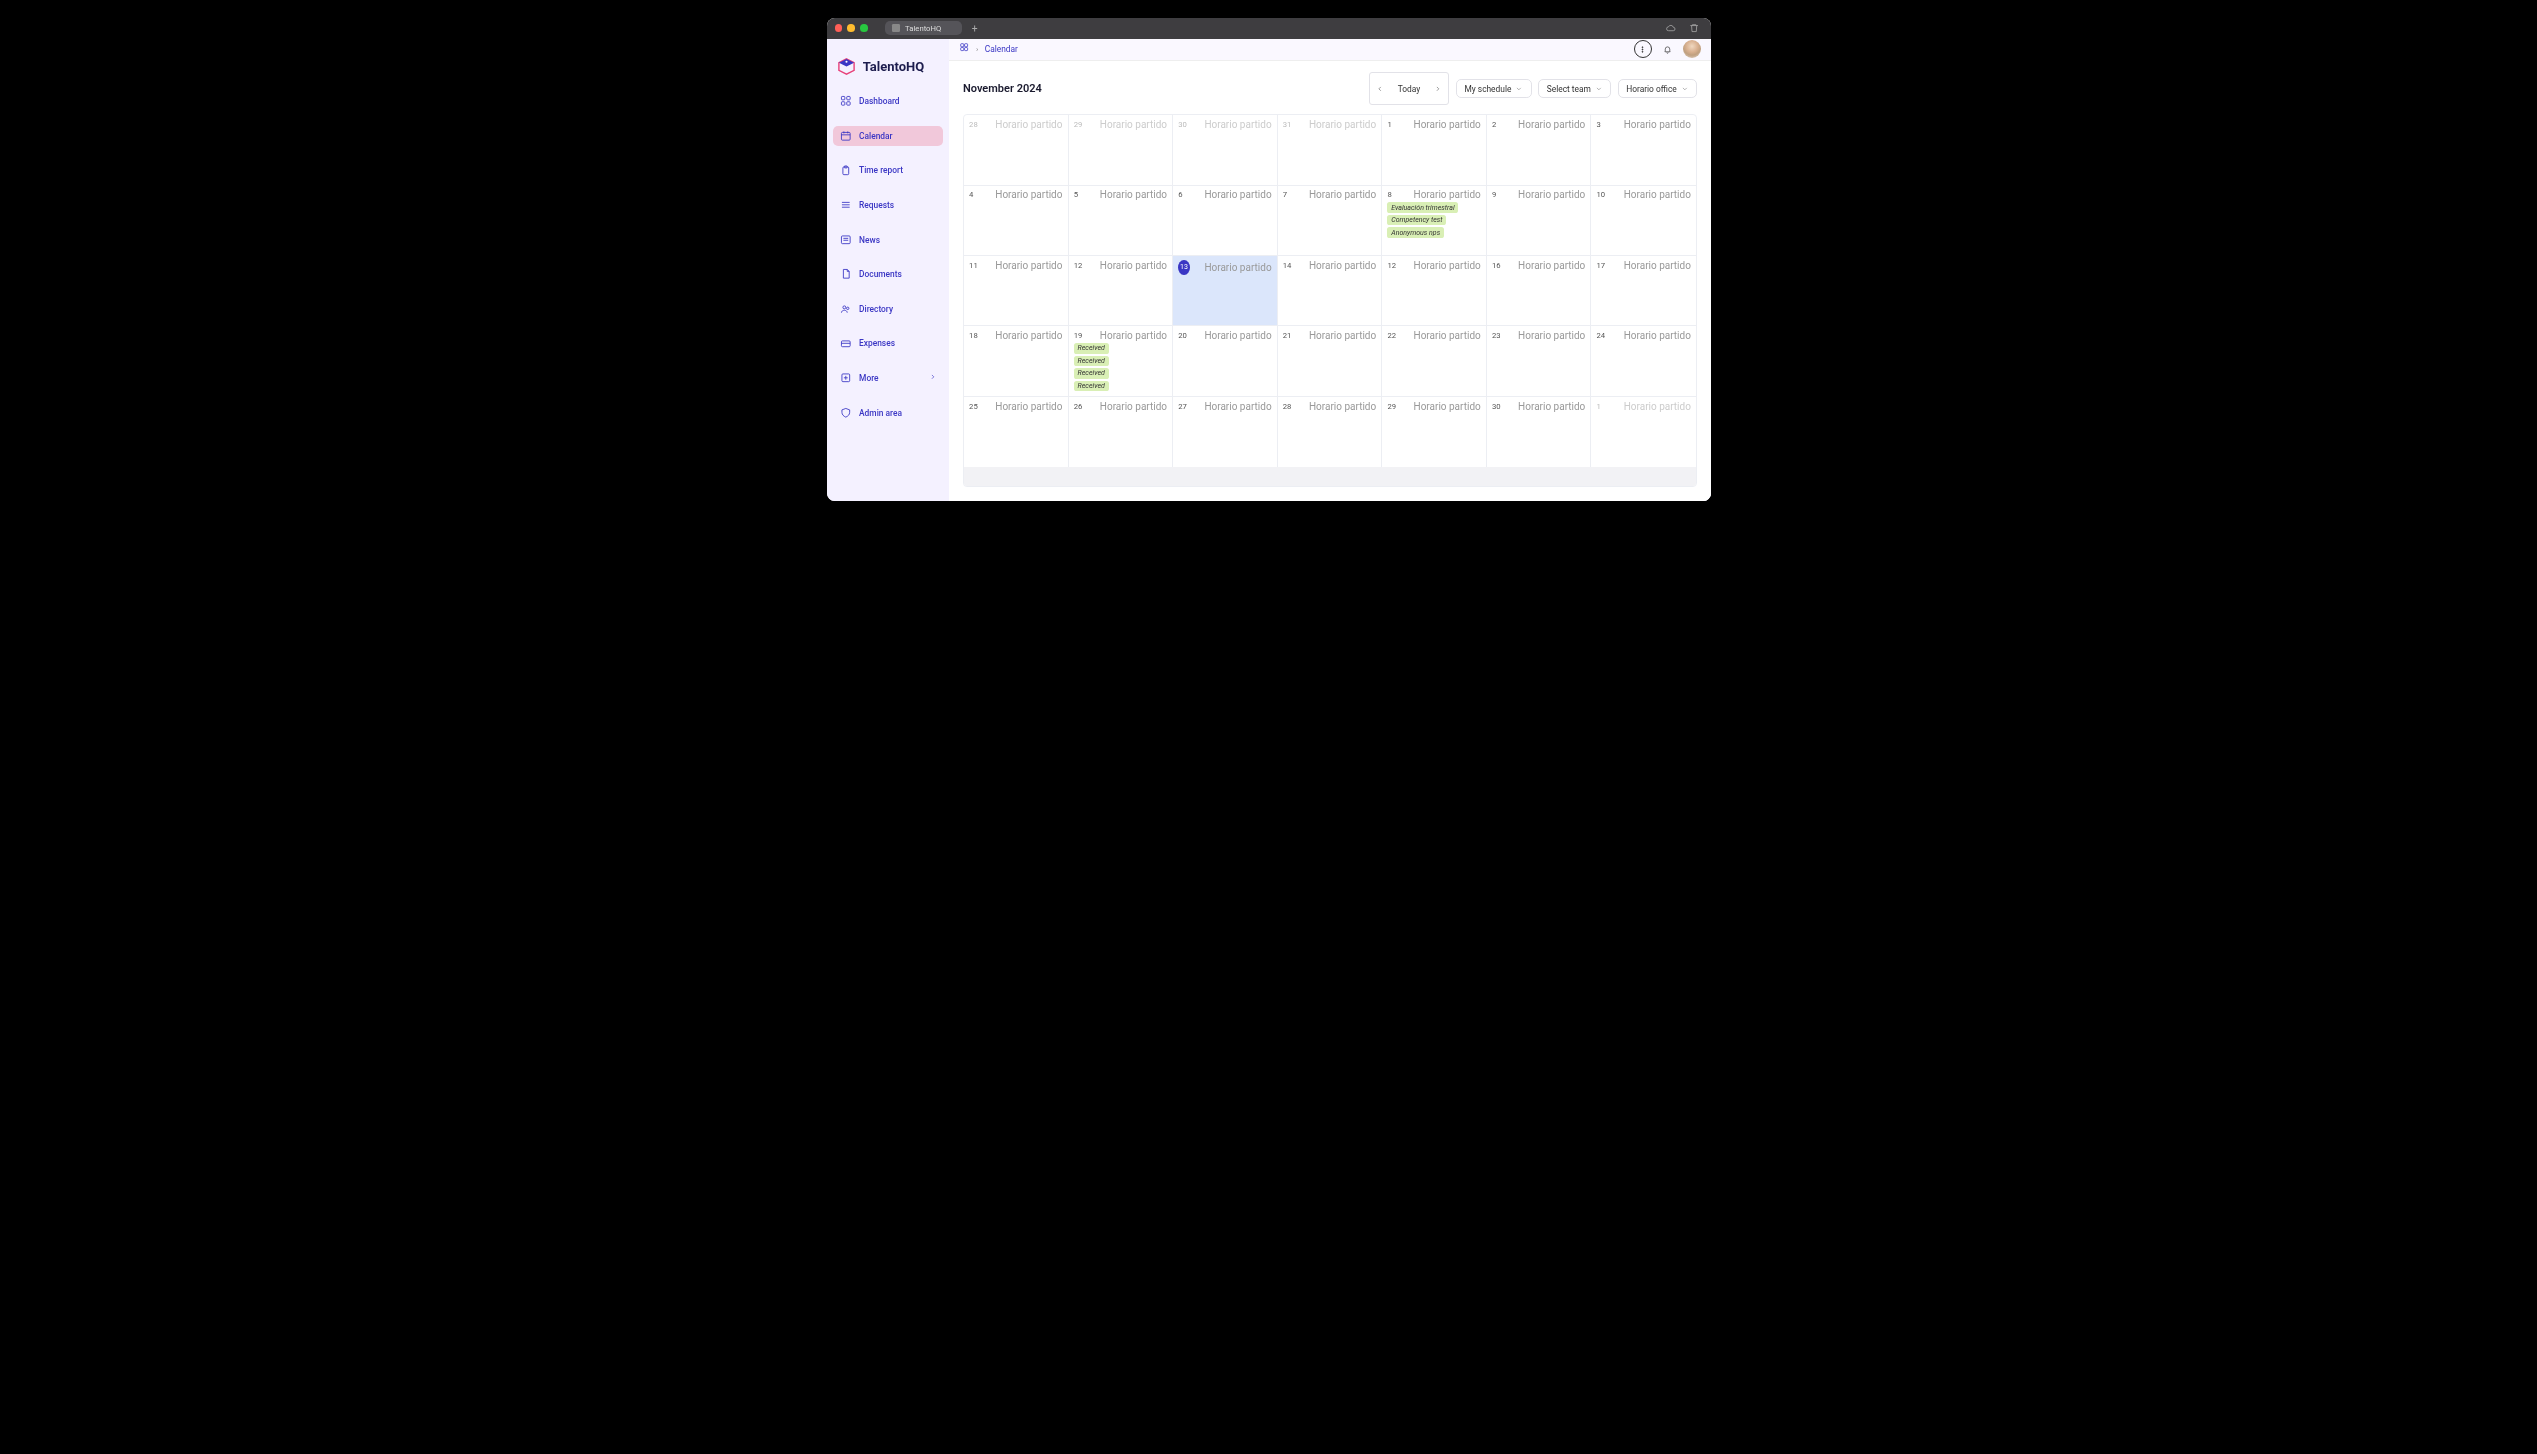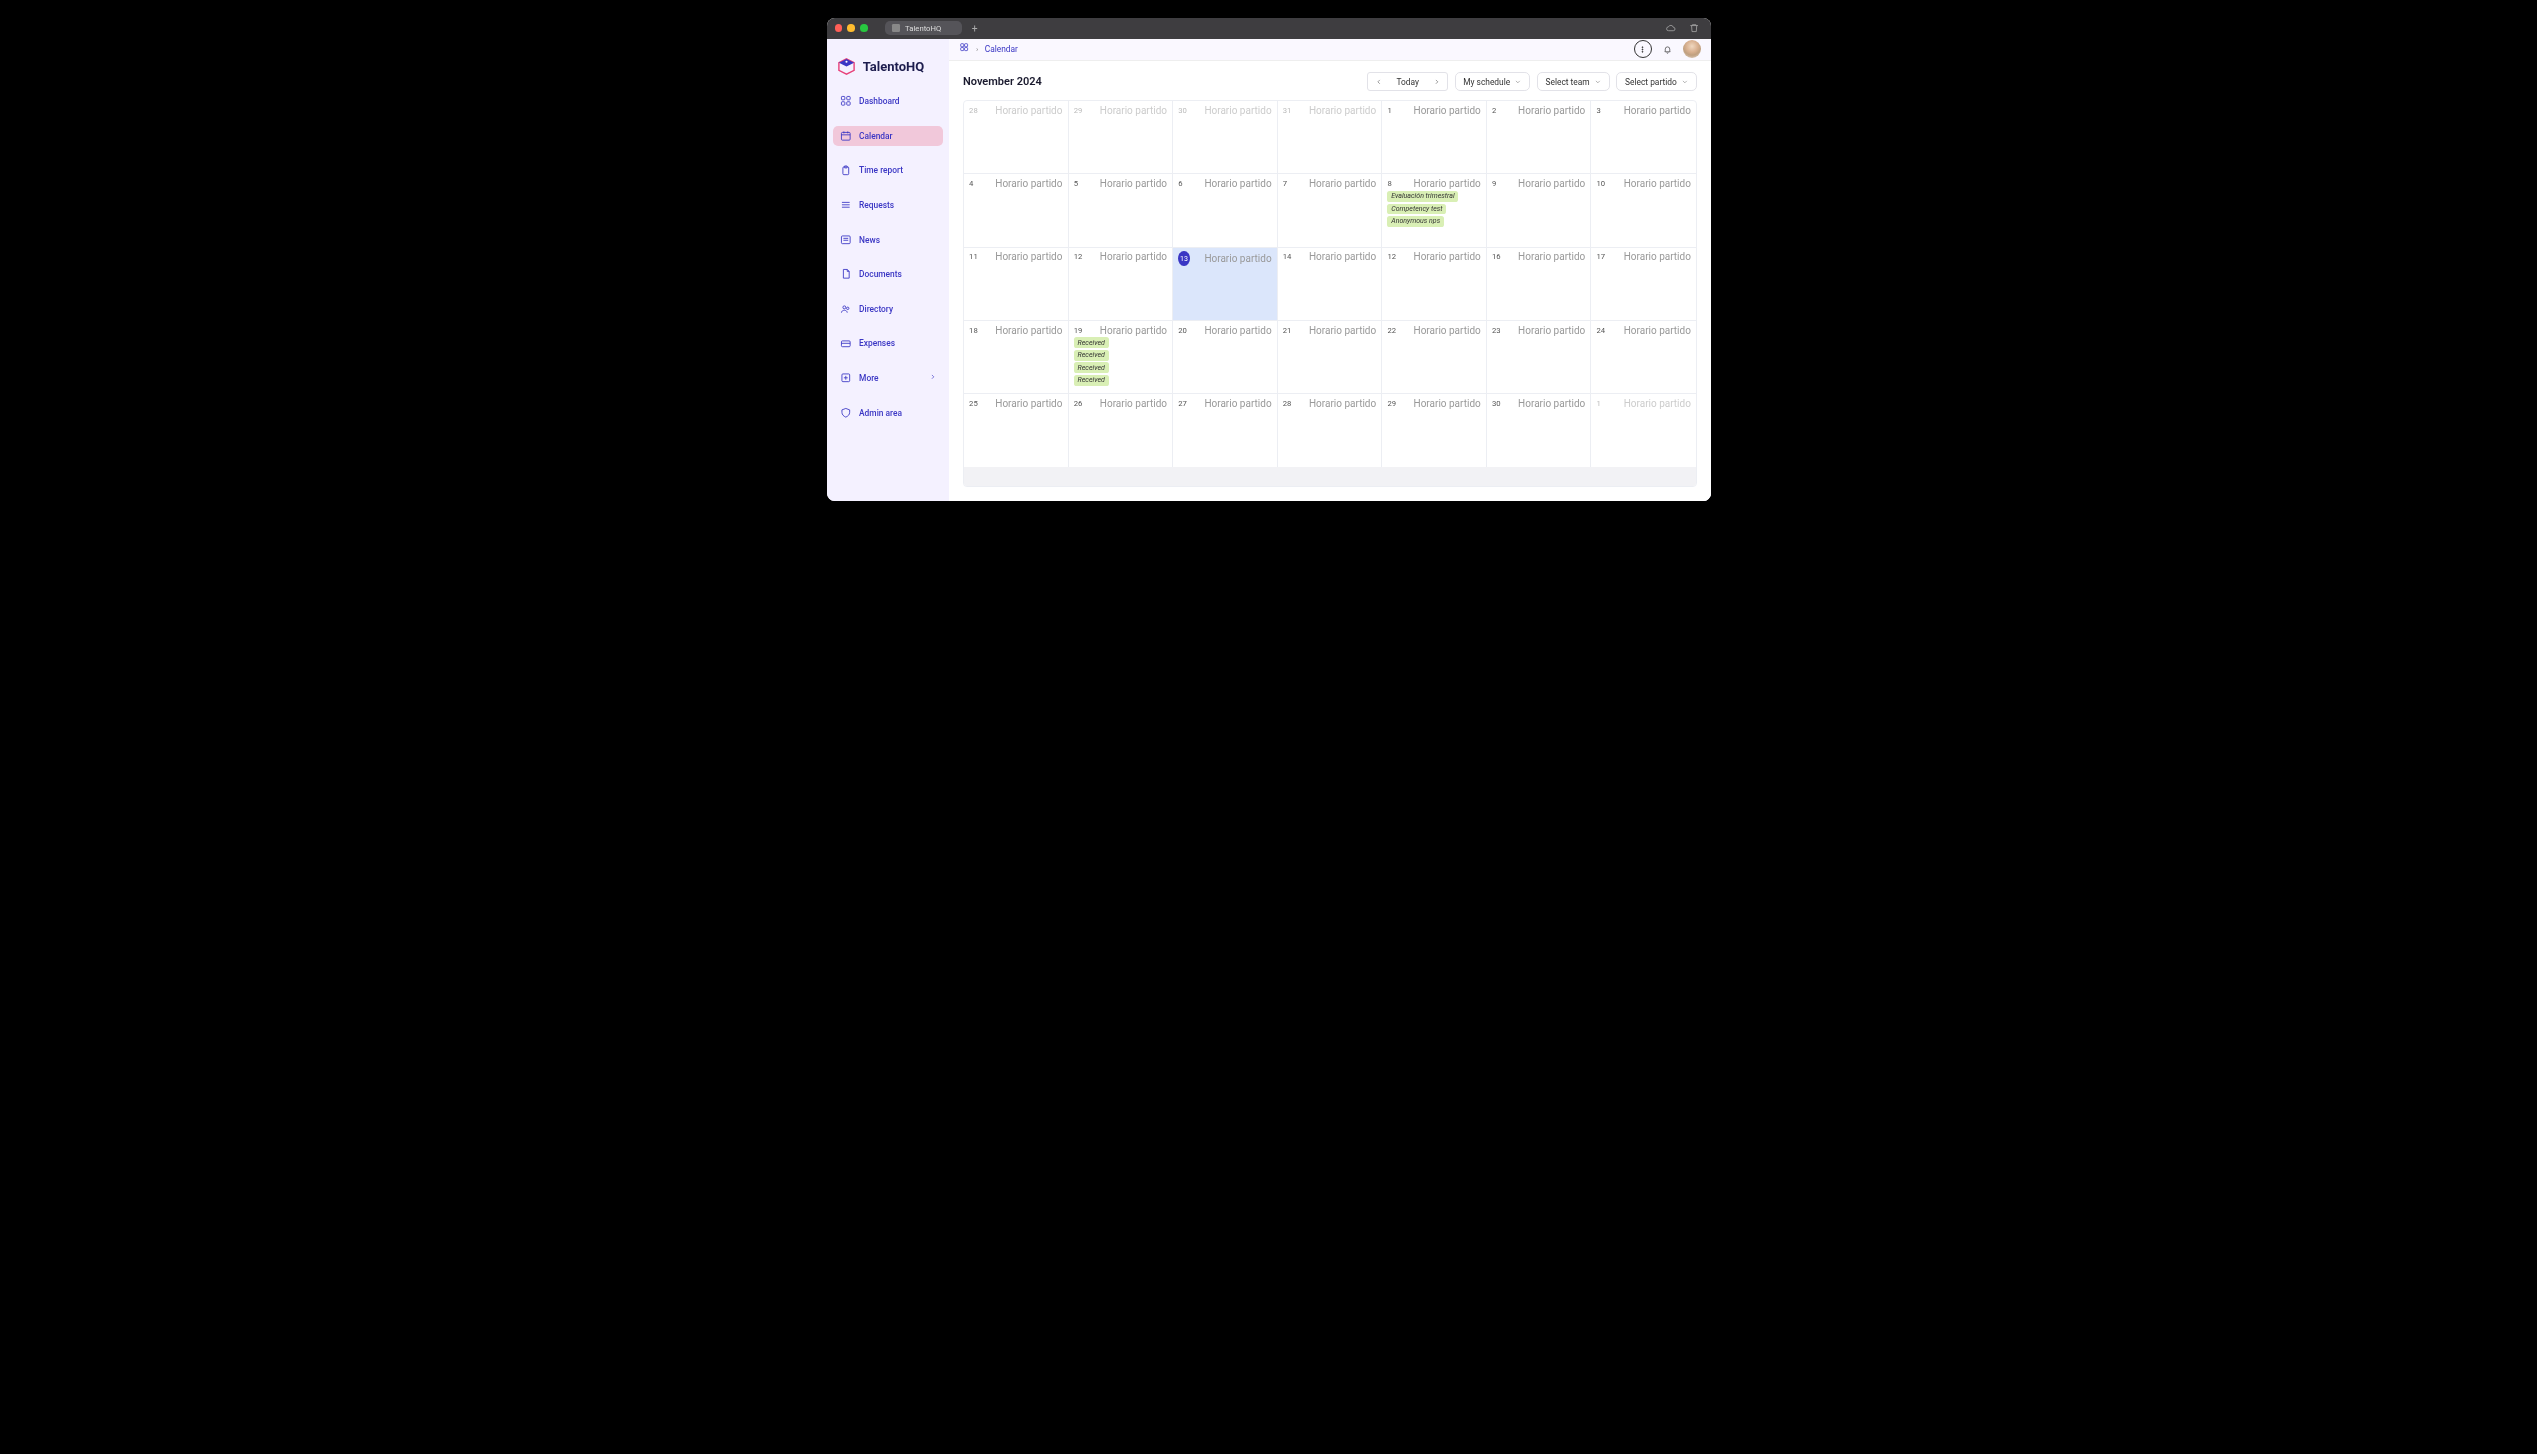--- a/index.html
+++ b/index.html
@@ -65,21 +65,21 @@
     cursor: pointer;
   }
 
   .page-header {
     display: flex; align-items: center; padding: 11.6px 14px 9px 14px; gap: 6.4px;
   }
   .page-title { font-size: 11px; font-weight: 600; color: #1a1a2e; }
   .page-header .spacer { flex: 1; }
   .pager {
     display: flex; align-items: center; border: 0.6px solid #e2e2e8; border-radius: 3px;
-    background: #fff; height: 19px; overflow: hidden;
+    background: #fff; height: 33px; overflow: hidden;
   }
   .pager-btn { padding: 0 6.4px; height: 100%; display: flex; align-items: center; cursor: pointer; color: #666; }
   .pager-btn svg { width: 7.7px; height: 7.7px; stroke: #666; fill: none; stroke-width: 2; }
   .pager-label { padding: 0 7.7px; font-size: 8.4px; color: #333; }
   .dropdown {
     display: flex; align-items: center; gap: 3.9px; border: 0.6px solid #e2e2e8; border-radius: 5.1px;
     background: #fff; height: 19px; padding: 0 7.7px; font-size: 8.4px; color: #333; cursor: pointer;
   }
   .dropdown svg { width: 7.7px; height: 7.7px; stroke: #888; fill: none; stroke-width: 2; }
 
@@ -320,21 +320,21 @@
                 <polyline points="6 9 12 15 18 9"></polyline>
               </svg>
         </div>
         <div class="dropdown">
           <span>Select team</span>
           <svg viewBox="0 0 24 24">
                 <polyline points="6 9 12 15 18 9"></polyline>
               </svg>
         </div>
         <div class="dropdown">
-          <span>Select partido</span>
+          <span>Horario office</span>
           <svg viewBox="0 0 24 24">
                 <polyline points="6 9 12 15 18 9"></polyline>
               </svg>
         </div>
       </div>
 
       <div class="calendar-wrap">
         <div class="calendar">
           <div class="cal-body" id="cal-body">
                 <div class="cal-row">

